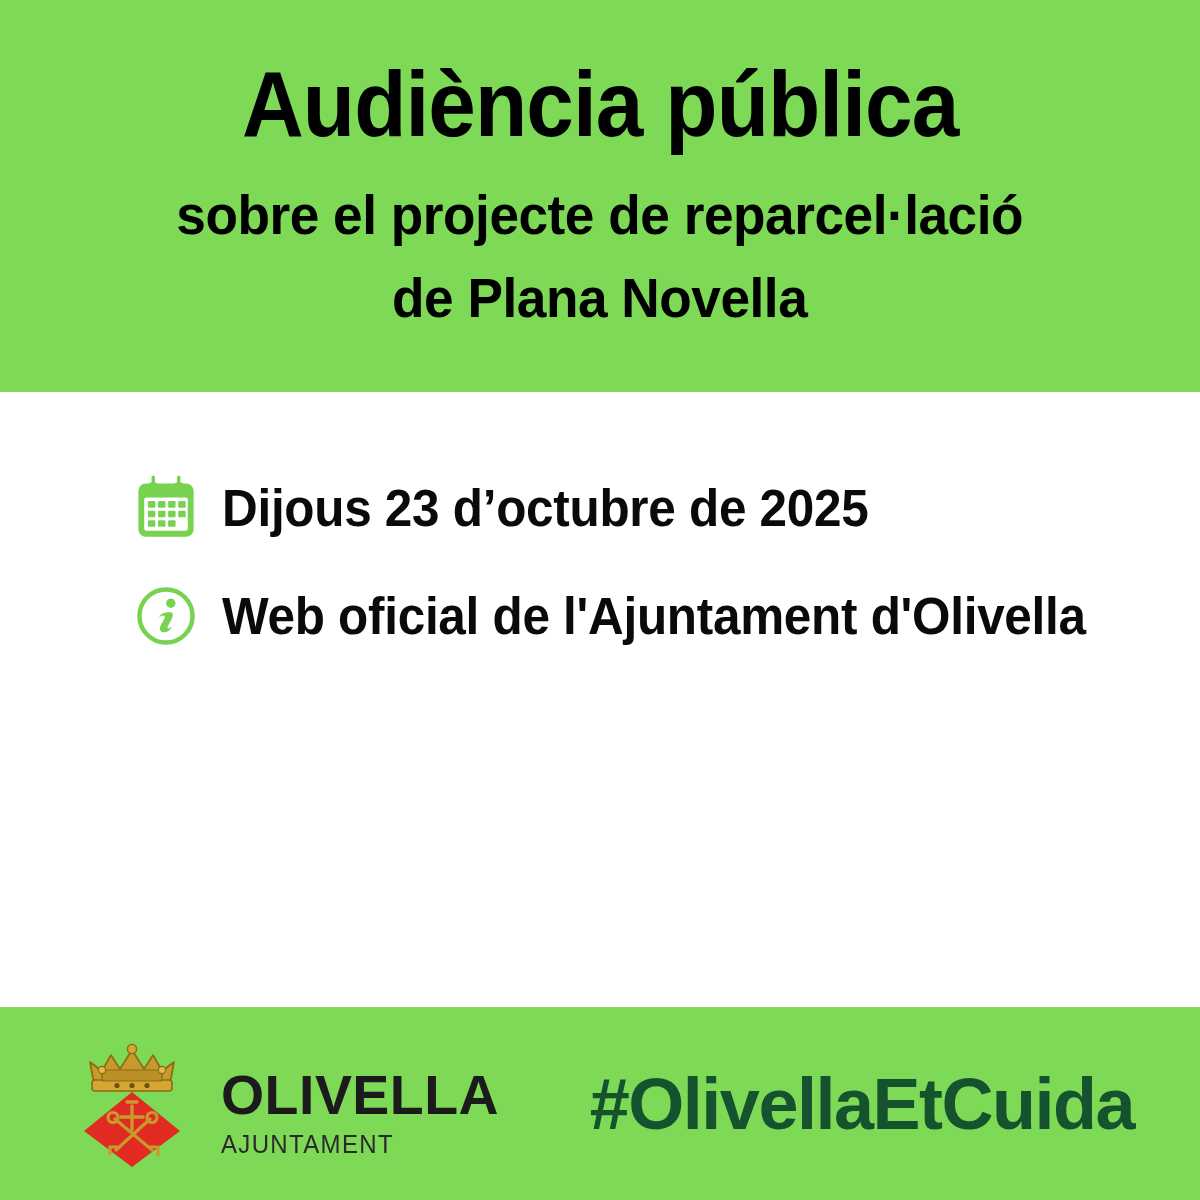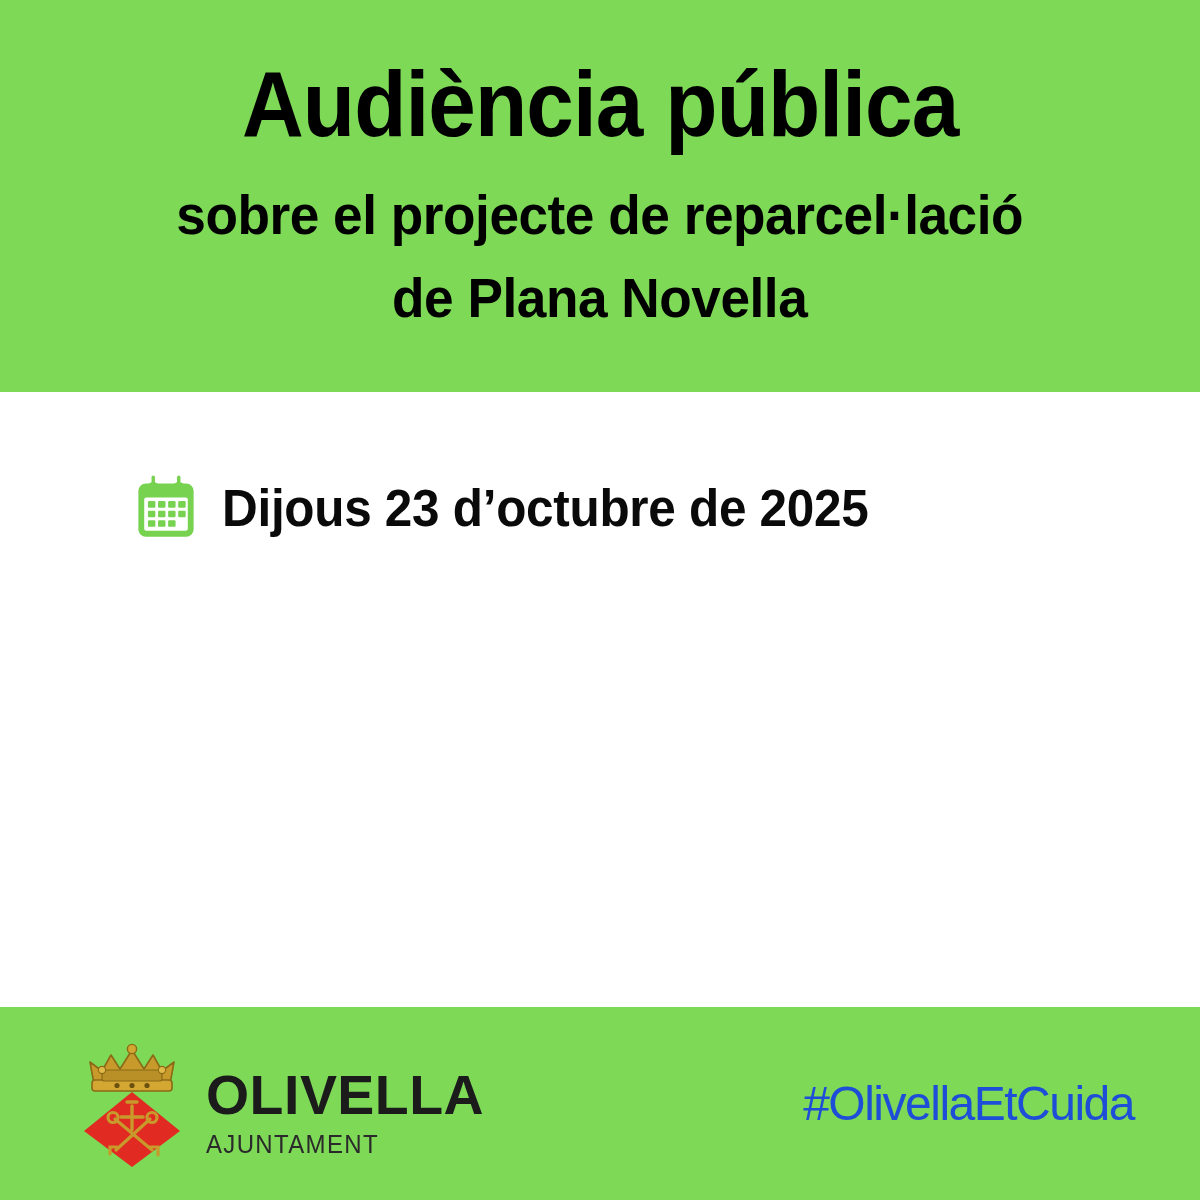--- a/index.html
+++ b/index.html
@@ -138,20 +138,21 @@
     height: 128px;
     position: relative;
   }
   .coat-of-arms svg { display: block; }
 
   .brand-words {
     display: flex;
     flex-direction: column;
     justify-content: center;
     padding-top: 16px;
+    margin-left: 15px;
   }
   .brand-name {
     font-family: "Liberation Sans Narrow", "Liberation Sans", "DejaVu Sans Condensed", sans-serif;
     font-weight: 700;
     font-size: 56px;
     line-height: 1;
     color: #1b1b1b;
     letter-spacing: 0.5px;
     transform: scaleX(0.99);
     transform-origin: left center;
@@ -164,24 +165,24 @@
     color: #2a2a2a;
     letter-spacing: 1.4px;
     margin-top: 9px;
     transform: scaleX(0.96);
     transform-origin: left center;
   }
 
   .hashtag {
     margin-left: auto;
     font-family: "Liberation Sans", "DejaVu Sans", sans-serif;
-    font-weight: 400;
-    font-size: 48px;
-    line-height: 1;
-    color: #1d4ed8;
+    font-weight: 700;
+    font-size: 72px;
+    line-height: 1;
+    color: #14532d;
     letter-spacing: -1.5px;
     white-space: nowrap;
     padding-right: 10px;
   }
 </style>
 </head>
 <body>
 
 <div class="poster">
 
@@ -223,20 +224,30 @@
               <rect x="24.5" y="43.5" width="7" height="6.2" rx="1.1"></rect>
               <rect x="34" y="43.5" width="7" height="6.2" rx="1.1"></rect>
             </g>
           </svg>
         </span>
         <span class="info-text">Dijous 23 d’octubre de 2025</span>
       </li>
 
 
 
+      <li class="info-row">
+        <span class="info-icon">
+          <svg width="68" height="68" viewBox="0 0 64 64" aria-hidden="true">
+            <circle cx="32" cy="32" r="25" fill="none" stroke="#76d24f" stroke-width="4.2"></circle>
+            <circle cx="36.5" cy="20" r="4.4" fill="#76d24f"></circle>
+            <path d="M35 28.5 C29 28.5 26.5 30.5 25.5 33.5 C27.5 31.5 30 30.8 30.8 32.4 C31.6 34 26.5 40.5 26.2 43.5 C25.9 46.6 28.5 47.8 31.5 47.2 C34.3 46.6 36.6 44.5 38.2 41.4 C36.3 43.3 34.3 44.3 33.5 43.3 C32.7 42.3 37.4 35.5 38.2 32.6 C39 29.7 37.8 28.5 35 28.5 Z" fill="#76d24f"></path>
+          </svg>
+        </span>
+        <span class="info-text">Web oficial de l'Ajuntament d'Olivella</span>
+      </li>
 
     </ul>
   </main>
 
   <footer class="footer-band">
     <div class="brand-lockup">
       <span class="coat-of-arms">
         <svg width="104" height="128" viewBox="0 0 104 128" aria-hidden="true">
 
           <g>

